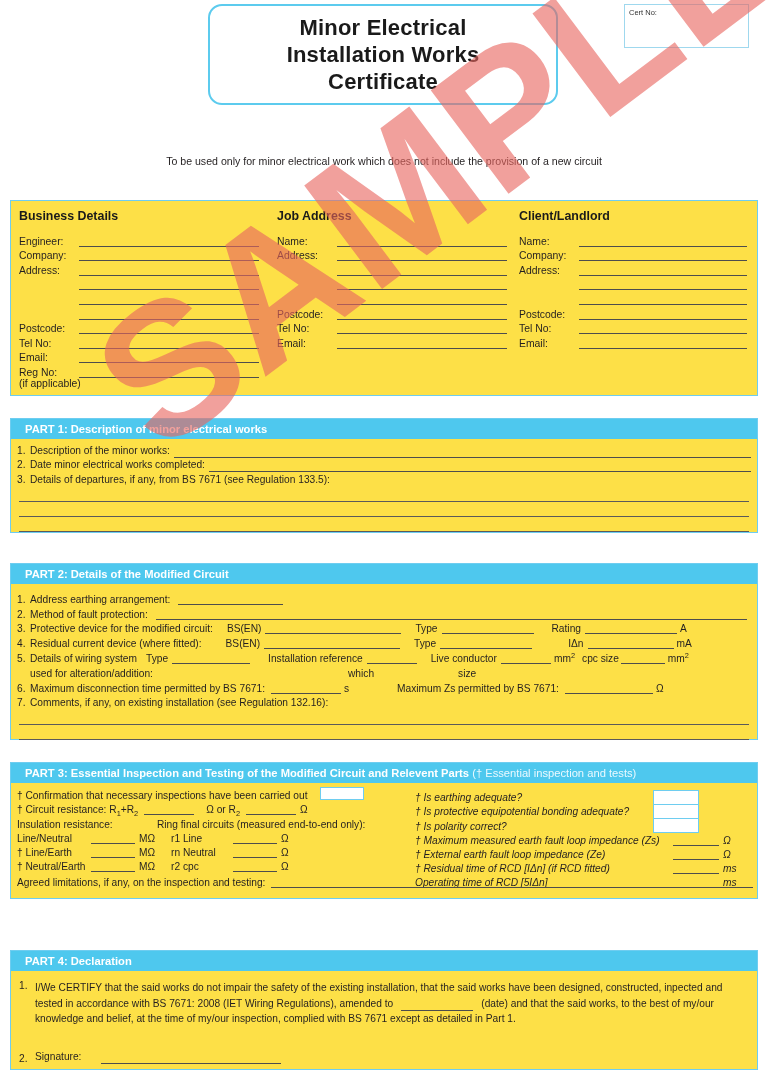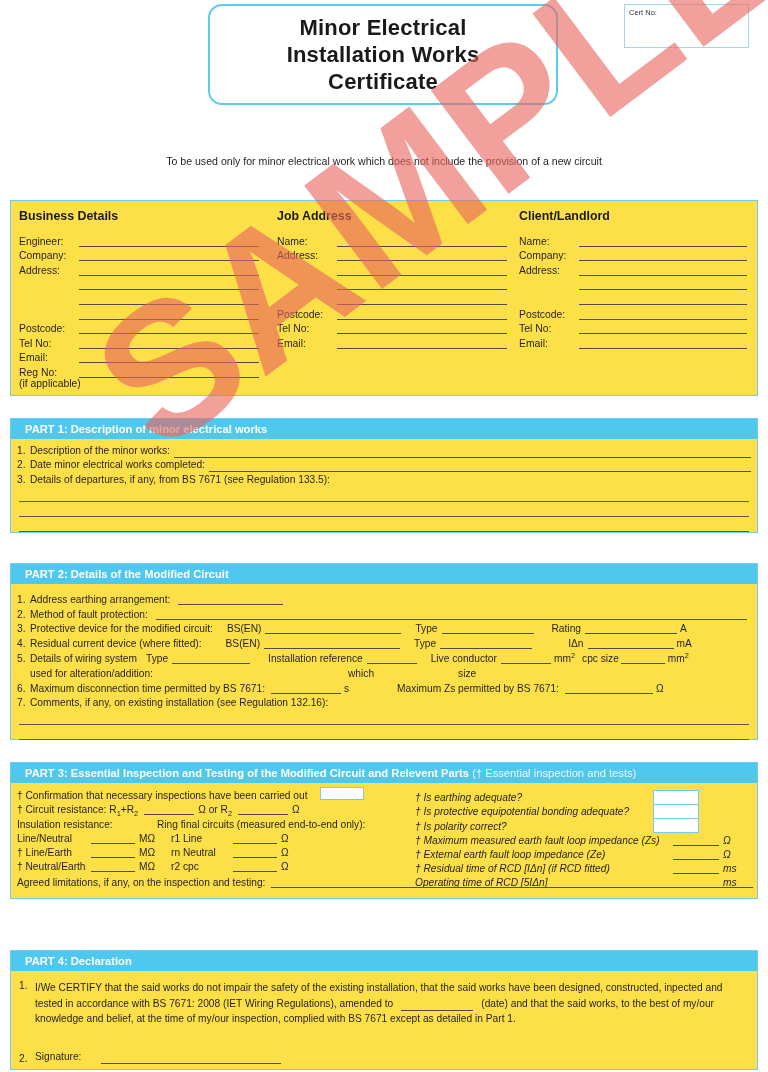--- a/index.html
+++ b/index.html
@@ -404,21 +404,21 @@
     <div style="position:relative; height:113px">
 
       <div class="p3left">
         <div class="p3row">
           <span>† Confirmation that necessary inspections have been carried out</span>
           <span class="chkbox" style="margin-left:12px; margin-bottom:1px"></span>
         </div>
         <div class="p3row">
           <span><span>† Circuit resistance: R</span><sub>1</sub><span>+R</span><sub>2</sub></span>
           <span class="ul-fixed" style="width:50px; margin-left:6px"></span>
-          <span style="margin-left:4px"><span>Ω or R</span><sub>2</sub></span>
+          <span style="margin-left:12px"><span>Ω or R</span><sub>2</sub></span>
           <span class="ul-fixed" style="width:50px; margin-left:6px"></span>
           <span style="margin-left:4px">Ω</span>
         </div>
         <div class="p3row">
           <span style="width:140px">Insulation resistance:</span>
           <span>Ring final circuits (measured end-to-end only):</span>
         </div>
         <div class="p3row">
           <span style="width:74px">Line/Neutral</span>
           <span class="ul-fixed" style="width:44px"></span>

